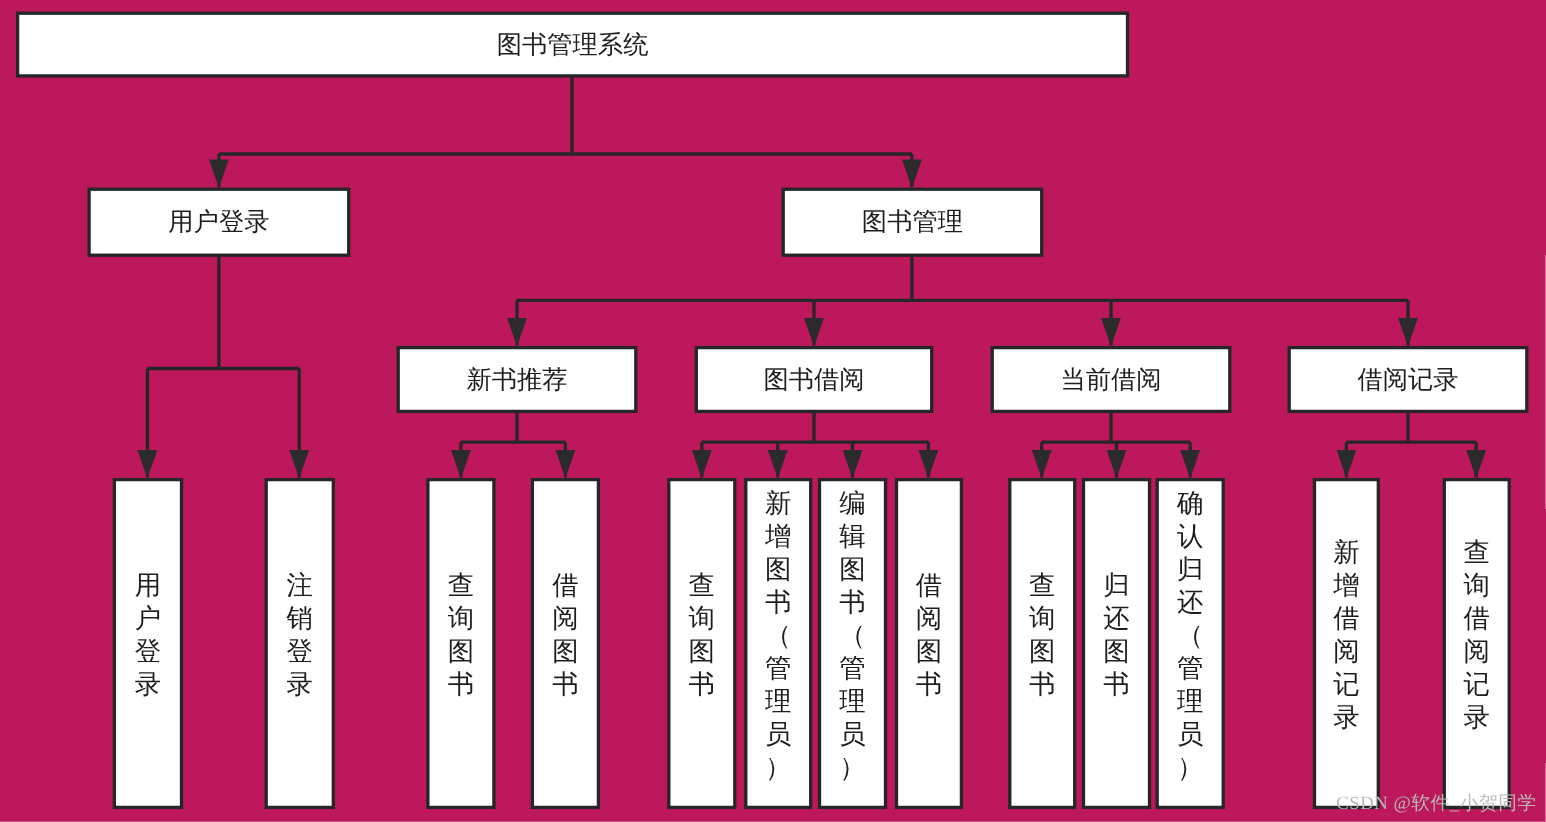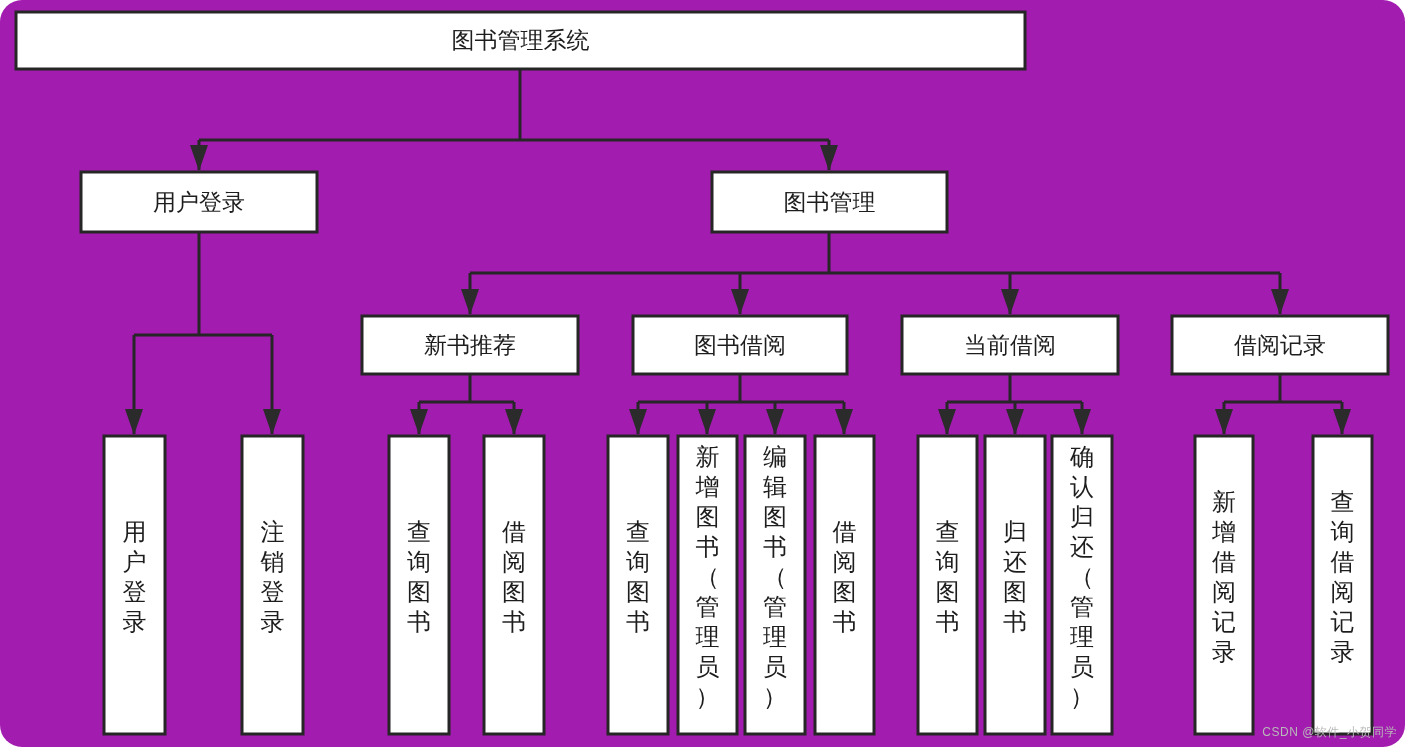--- a/index.html
+++ b/index.html
@@ -10,22 +10,21 @@
   body {
     width: 1405px;
     height: 747px;
     overflow: hidden;
     font-family: "DejaVu Sans", "Liberation Sans", sans-serif;
   }
   #diagram-root {
     position: relative;
     width: 1405px;
     height: 747px;
-    background: #a21caf;
-    border-radius: 22px;
+    background: #be185d;
   }
   svg#tree-svg {
     position: absolute;
     left: 0;
     top: 0;
     width: 1405px;
     height: 747px;
     display: block;
   }
   .node-box {
@@ -47,22 +46,22 @@
     font-family: "DejaVu Sans", "Liberation Sans", sans-serif;
     font-size: 23px;
     fill: #1d1d1d;
     text-anchor: middle;
     dominant-baseline: middle;
   }
   .watermark {
     position: absolute;
     right: 8px;
     bottom: 6px;
-    font-family: Liberation Sans, sans-serif;
-    font-size: 12px;
+    font-family: Liberation Serif, serif;
+    font-size: 17px;
     color: #b9b9b9;
     letter-spacing: 0.5px;
     white-space: nowrap;
     user-select: none;
   }
 </style>
 </head>
 <body>
 
 <div id="diagram-root">

